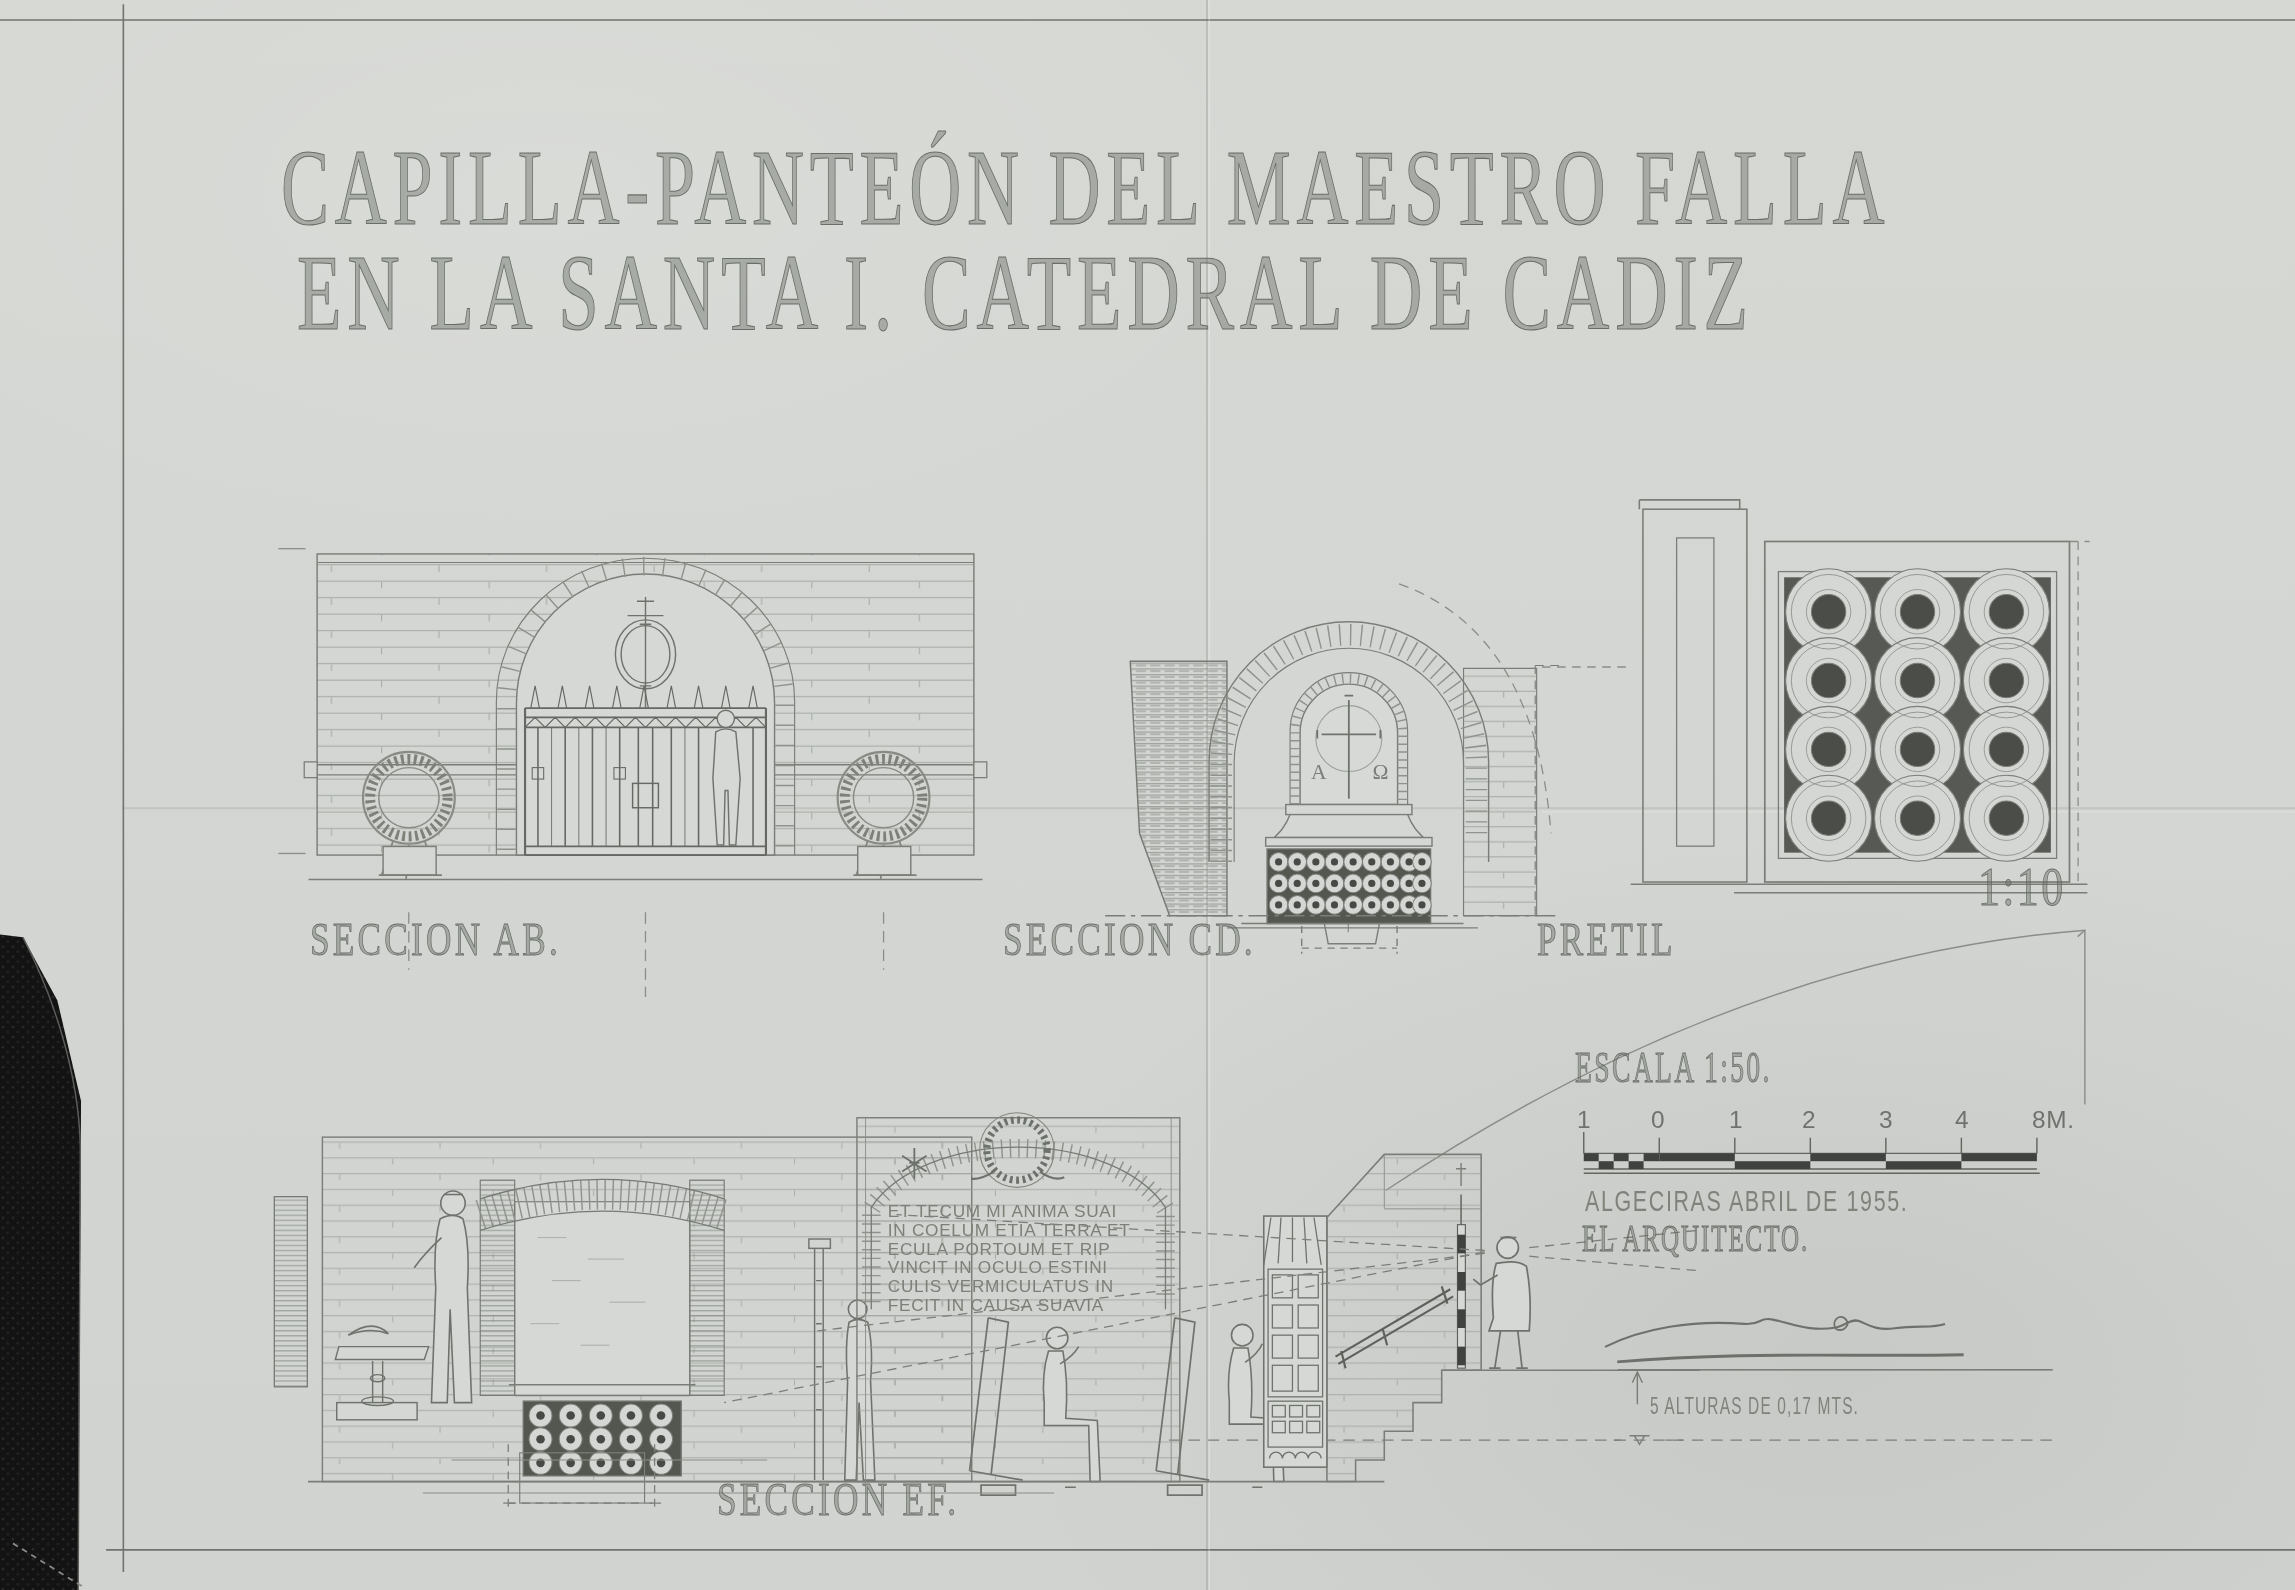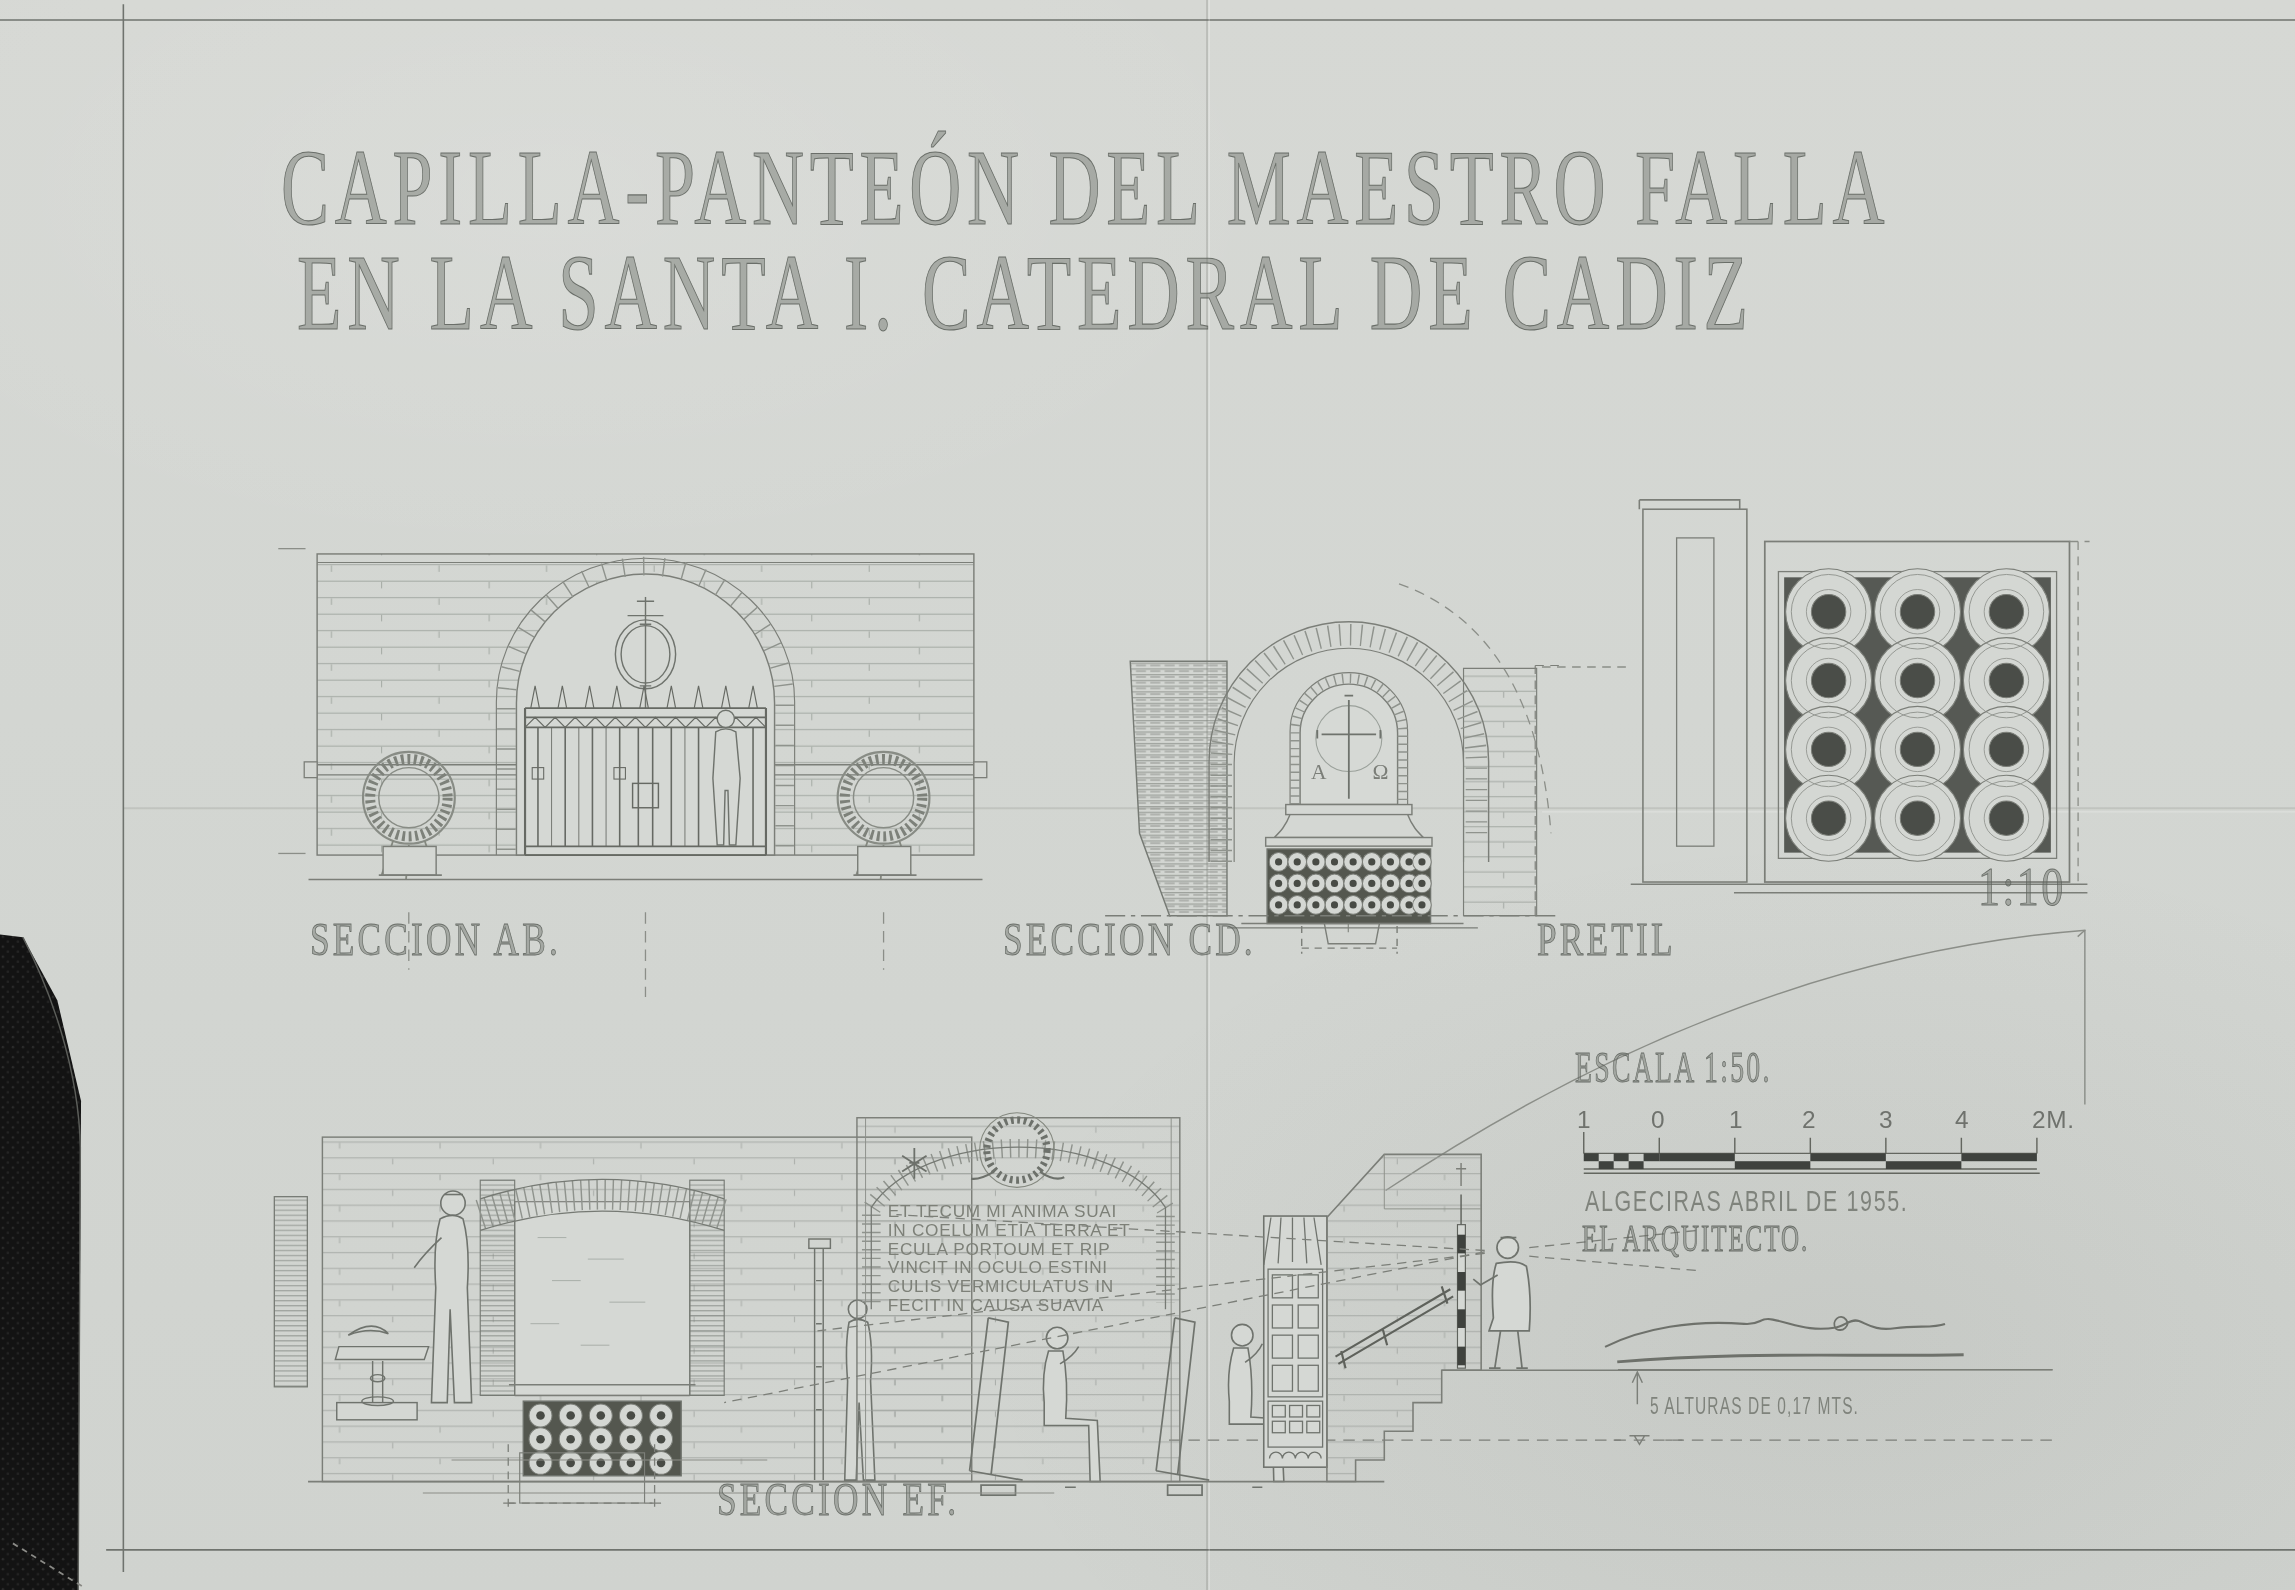--- a/index.html
+++ b/index.html
@@ -550,21 +550,21 @@
 
   <div class="abs eng" style="left:1575px;top:1042px;font-size:44px;letter-spacing:3.6px;transform:scaleX(0.63)">ESCALA 1:50.</div>
 
   <div>
     <span class="abs num" style="left:1577px;top:1106px">1</span>
     <span class="abs num" style="left:1651px;top:1106px">0</span>
     <span class="abs num" style="left:1729px;top:1106px">1</span>
     <span class="abs num" style="left:1802px;top:1106px">2</span>
     <span class="abs num" style="left:1879px;top:1106px">3</span>
     <span class="abs num" style="left:1955px;top:1106px">4</span>
-    <span class="abs num" style="left:2032px;top:1106px">2M.</span>
+    <span class="abs num" style="left:2032px;top:1106px">8M.</span>
     <svg class="abs" width="502" height="57" viewBox="0 0 700 80" style="left:1575px;top:1132px">
       <g stroke="#63665f" stroke-width="2" fill="none">
         <path d="M10 0 V30 M116 8 V30 M222 8 V30 M328 8 V30 M434 8 V30 M540 8 V30 M646 8 V30"></path>
         <path d="M10 30 H646 M10 52 H646 M10 58 H650"></path>
       </g>
 
       <g fill="#3f423e">
         <rect x="10" y="30" width="21" height="11"></rect>
           <rect x="52" y="30" width="21" height="11"></rect>
           <rect x="94" y="30" width="22" height="11"></rect>

